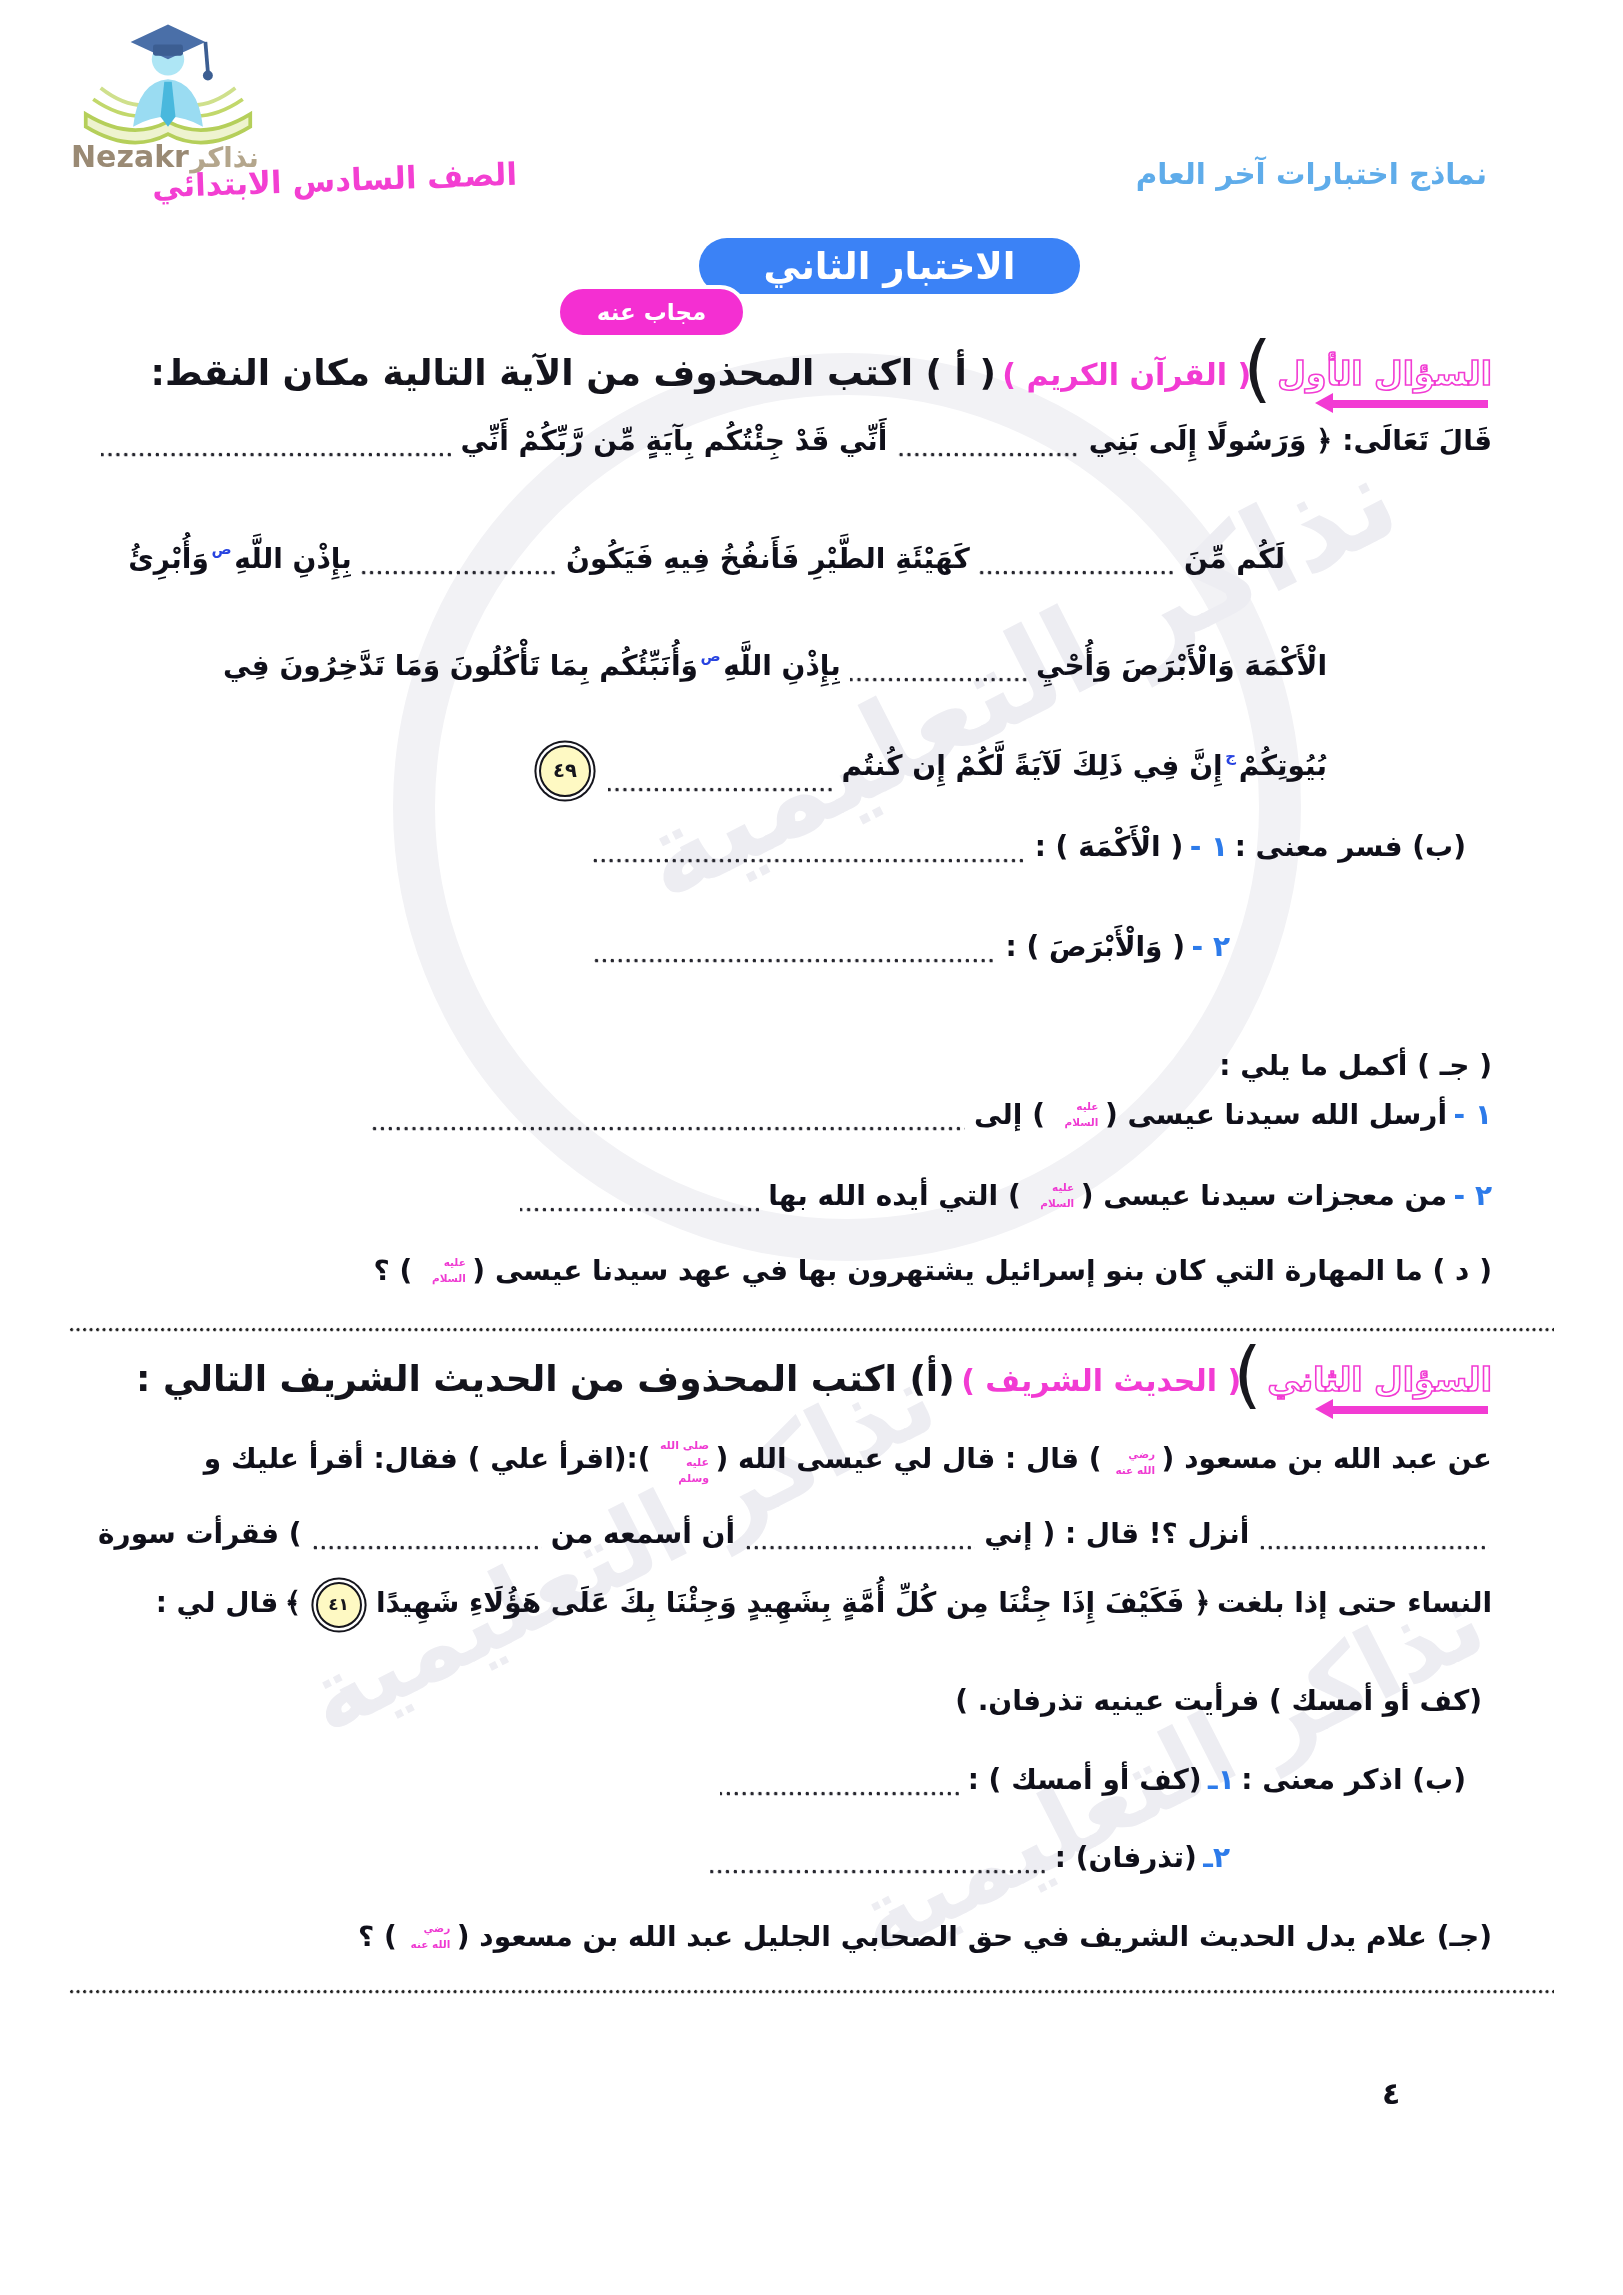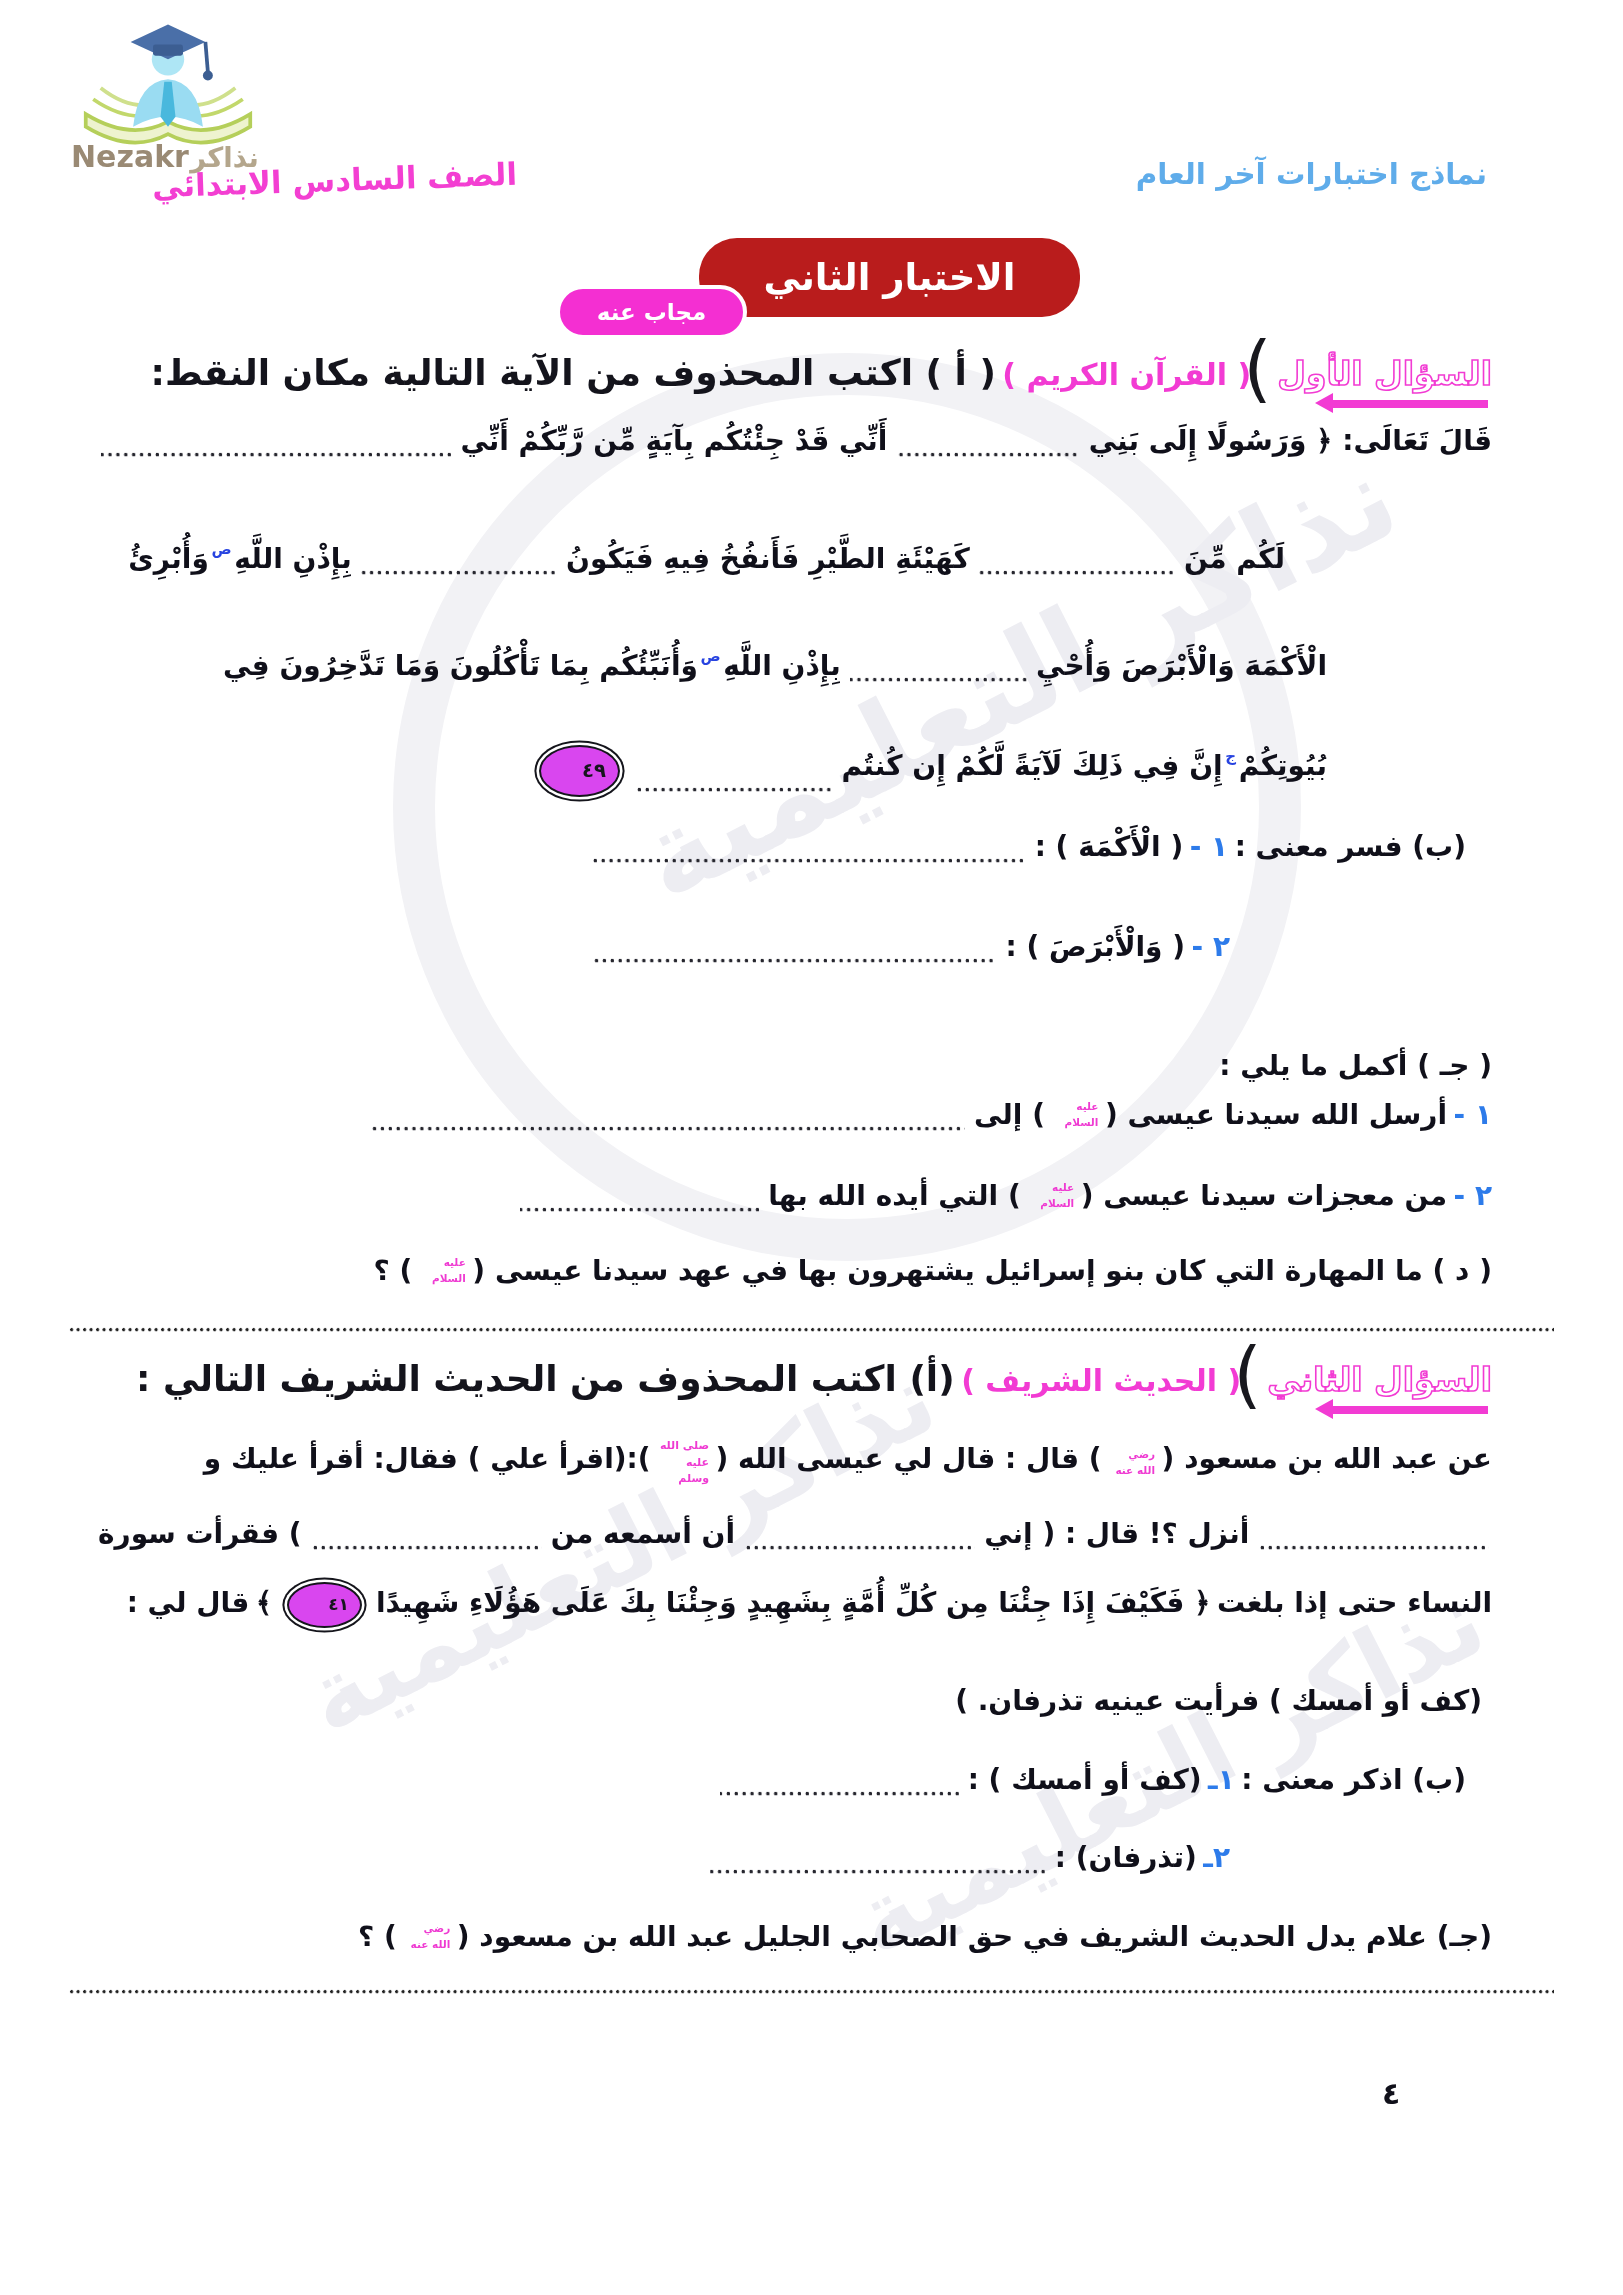--- a/index.html
+++ b/index.html
@@ -17,42 +17,42 @@
   .logo{position:absolute;left:60px;top:17px;z-index:3;}
   .logo-text{position:absolute;left:71px;top:139px;z-index:3;font-weight:800;color:#9a8a74;
              font-size:30px;direction:ltr;white-space:nowrap;}
   .logo-text .ar{color:#b4a68c;font-size:27.5px;margin-left:-9.2px;}
   
   .hdr-class{position:absolute;left:152px;top:162px;z-index:6;color:#f33fd2;font-weight:800;
              font-size:31px;transform:rotate(-2deg);white-space:nowrap;}
   .hdr-exams{position:absolute;right:136px;top:157px;z-index:4;color:#5facea;font-weight:800;
              font-size:29.4px;white-space:nowrap;}
   
-  .banner-box{position:absolute;left:699px;top:238px;width:381px;height:79px;background:#b91c1c;
+  .banner-box{position:absolute;left:699px;top:238px;width:381px;height:56px;background:#3b82f6;
               border-radius:38px;display:flex;align-items:center;justify-content:center;z-index:4;}
   .banner-box span{color:#ffffff;font-weight:800;font-size:37px;}
   .banner-badge{position:absolute;left:556px;top:285px;width:191px;height:54px;background:#f42fd2;
                 border:4.6px solid #ffffff;border-radius:30px;display:flex;align-items:center;
                 justify-content:center;z-index:5;box-sizing:border-box;}
   .banner-badge span{color:#ffffff;font-weight:800;font-size:23px;}
   
   .line{position:absolute;right:131px;left:98px;display:flex;direction:rtl;align-items:baseline;
         gap:6.5px;color:#10101a;font-weight:700;white-space:nowrap;z-index:2;}
   .line > span{line-height:1.5;}
   .t43{font-size:28px;}
   .vline{font-size:28px;}
   .dots{height:5.9px;margin:0 2.6px 3.9px;align-self:flex-end;
         background-image:radial-gradient(circle at 3.3px 2.6px,#26262e 1.6px,transparent 2px);
         background-size:7.9px 5.9px;background-repeat:repeat-x;background-position:center bottom;}
   .fill{flex:1 1 52px;min-width:26px;}
   .num{color:#2d7bea;font-weight:800;}
   .waqf{font-size:15px;color:#2743e0;font-weight:800;align-self:flex-start;margin:0 -3.9px;line-height:1;}
   .medal{flex:0 0 auto;display:inline-flex;align-items:center;justify-content:center;width:48px;height:48px;
          border:2.6px solid #15151c;border-radius:50%;font-size:19.6px;font-weight:800;color:#15151c;
-         box-shadow:0 0 0 2.6px #ffffff,0 0 0 4.6px #15151c;margin:0 7.9px;align-self:center;background:#d946ef;padding-left:29px;}
+         box-shadow:0 0 0 2.6px #ffffff,0 0 0 4.6px #15151c;margin:0 7.9px;align-self:center;background:#fef9c3;}
   .stamp{flex:0 0 auto;display:inline-block;width:47px;font-size:10.5px;line-height:1.05;color:#ef3bd2;
          font-weight:800;text-align:right;white-space:normal;align-self:center;}
   .stamp.sm{width:52px;font-size:11px;}
   
   .section-wrap{position:relative;display:inline-block;margin-left:19.6px;}
   .section-label{font-size:33px;font-weight:800;color:#14532d;letter-spacing:0.7px;
                  -webkit-text-stroke:1.6px #f23bd3;-webkit-text-fill-color:#ffffff;}
   .s-bracket{position:absolute;left:-34px;top:-17px;font-size:73px;font-weight:400;color:#18181e;
              line-height:1;direction:ltr;unicode-bidi:bidi-override;}
   .s-bracket::before{content:"(";}

